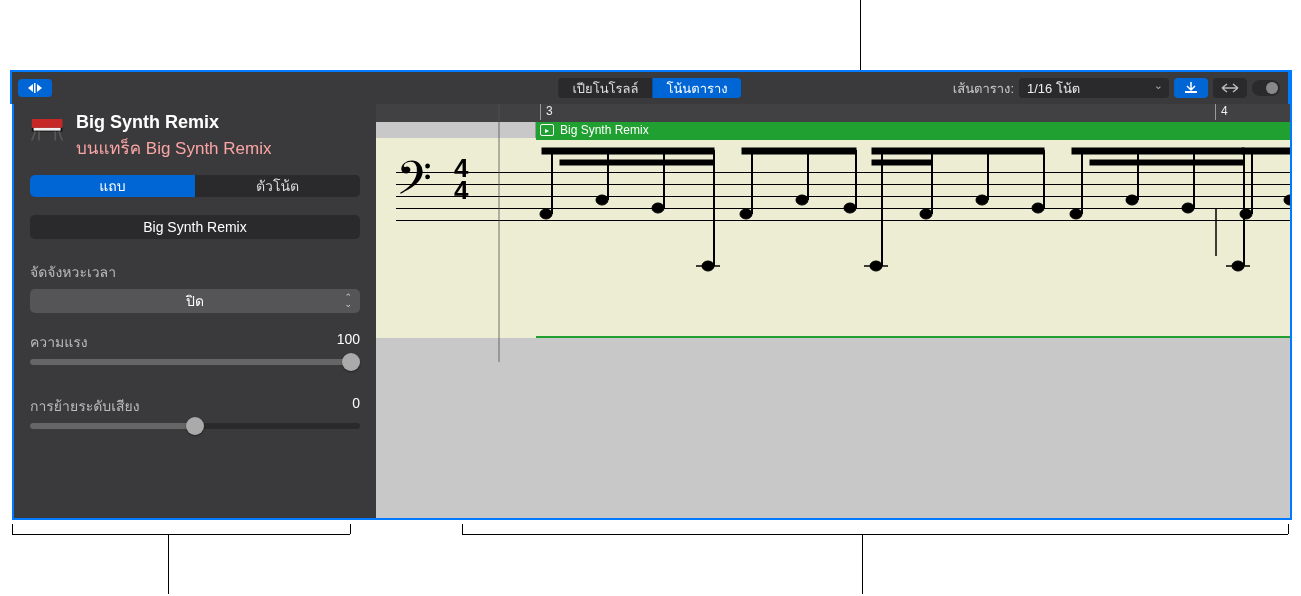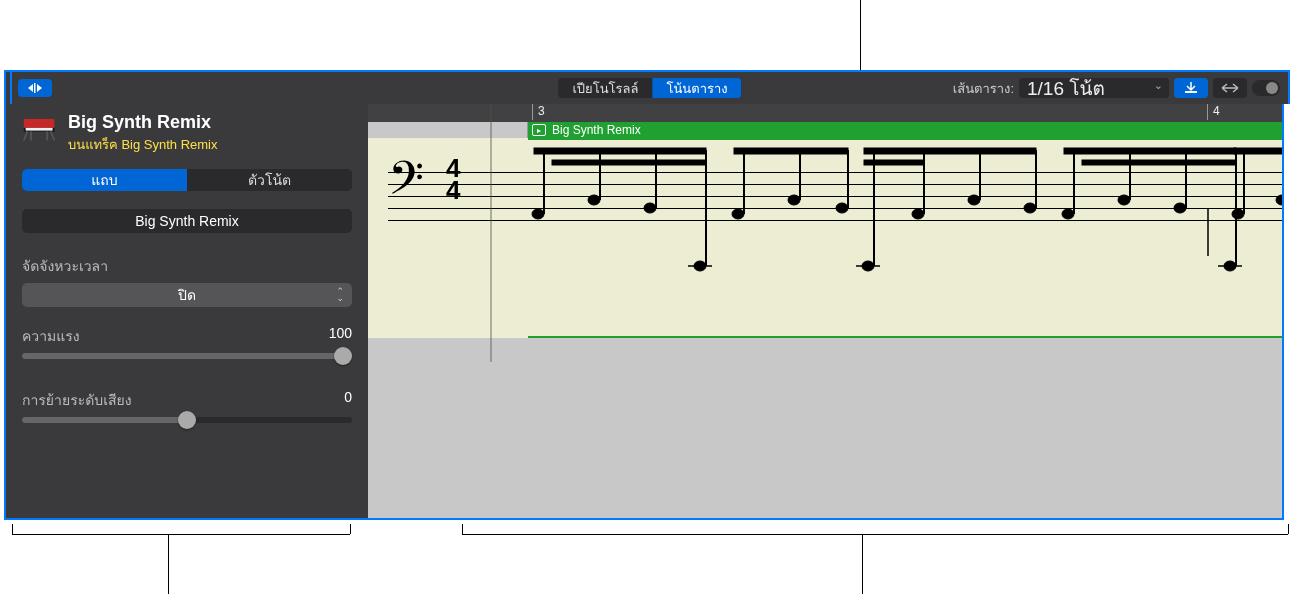--- a/index.html
+++ b/index.html
@@ -1,20 +1,20 @@
 <!DOCTYPE html>
 <html><head>
   <meta charset="utf-8">
   <style>
     * { margin: 0; padding: 0; box-sizing: border-box; font-family: -apple-system, BlinkMacSystemFont, "Helvetica Neue", Arial, sans-serif; }
     body { background: #ffffff; width: 1301px; height: 596px; position: relative; }
 
     .app-frame {
       position: absolute;
-      left: 4px;
+      left: 12px;
       top: 70px;
       width: 1280px;
       height: 450px;
       background: #3a3a3c;
       border: 2px solid #007aff;
       display: flex;
       overflow: hidden;
     }
 
     
@@ -74,21 +74,21 @@
       align-items: center;
       gap: 5px;
     }
     .grid-label { color: #ccc; font-size: 13px; }
     .grid-select {
       background: #2a2a2c;
       color: #eee;
       border: none;
       border-radius: 4px;
       padding: 2px 22px 2px 8px;
-      font-size: 19px;
+      font-size: 13px;
       height: 20px;
       width: 150px;
       position: relative;
       display: flex;
       align-items: center;
     }
     .grid-select::after {
       content: "⌄";
       position: absolute;
       right: 6px;
@@ -127,21 +127,21 @@
       display: flex;
       align-items: flex-start;
       gap: 10px;
       margin-bottom: 14px;
     }
     .keyboard-icon {
       width: 36px; height: 30px; position: relative;
     }
     .keyboard-icon svg { width: 100%; height: 100%; }
     .region-title { font-size: 18px; font-weight: 600; color: #fff; line-height: 1.2; }
-    .region-subtitle { font-size: 13px; color: #fde047; }
+    .region-subtitle { font-size: 17px; color: #fca5a5; }
 
     .tab-seg {
       display: flex;
       border-radius: 5px;
       overflow: hidden;
       background: #2a2a2c;
       height: 22px;
       margin-bottom: 18px;
     }
     .tab-seg button {

